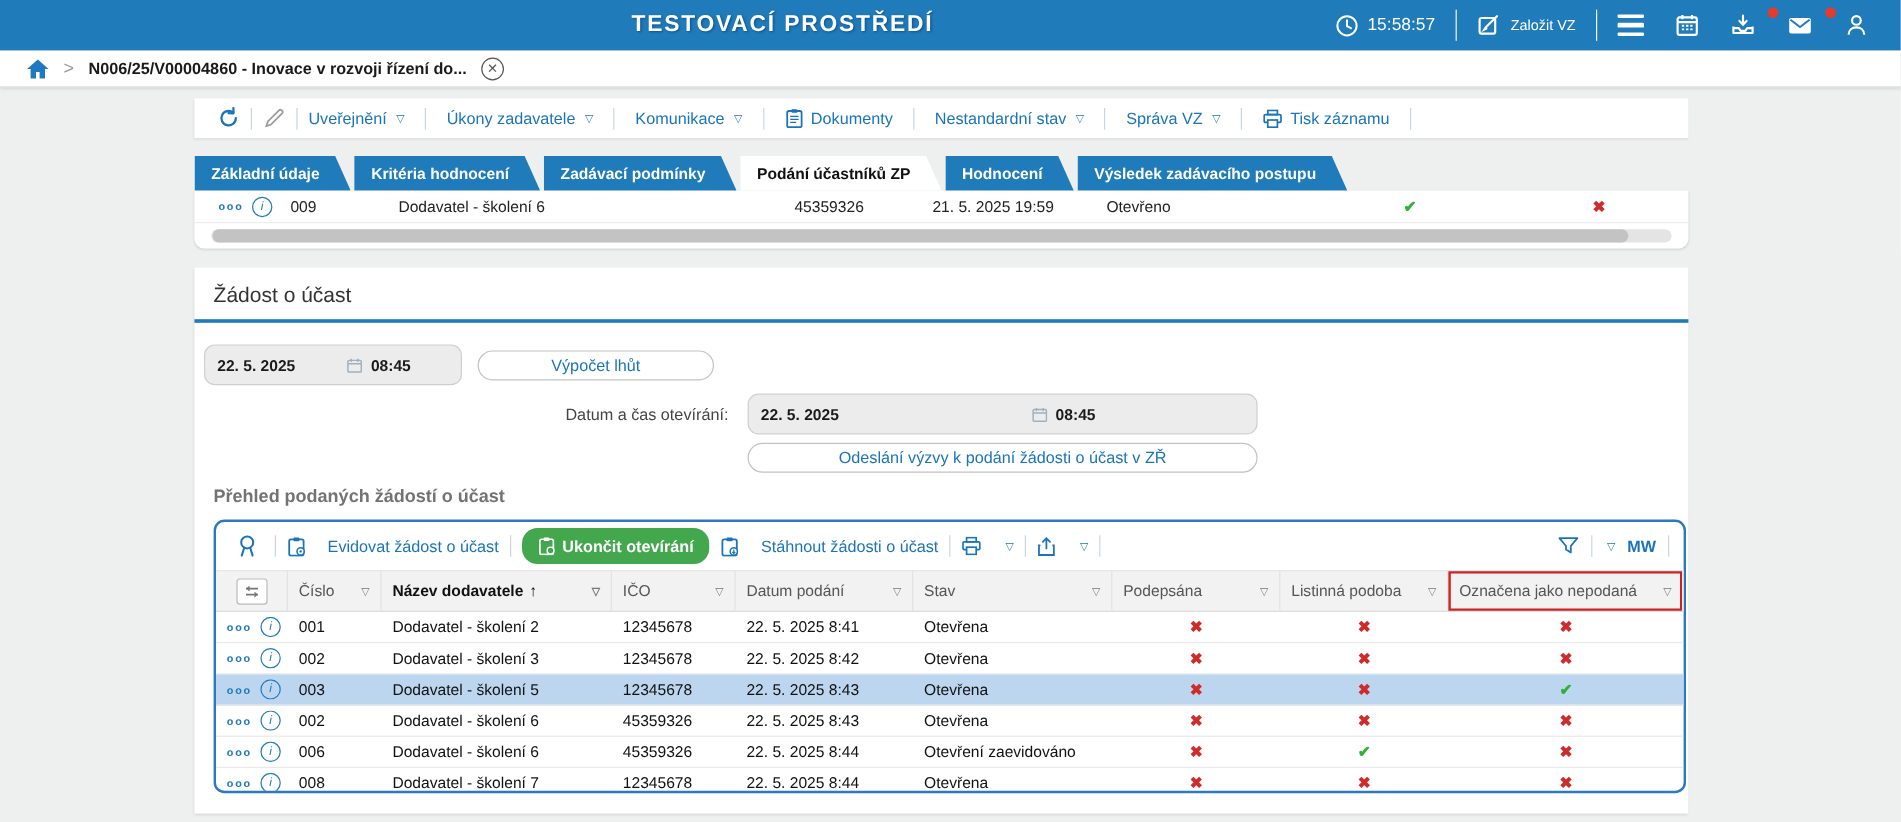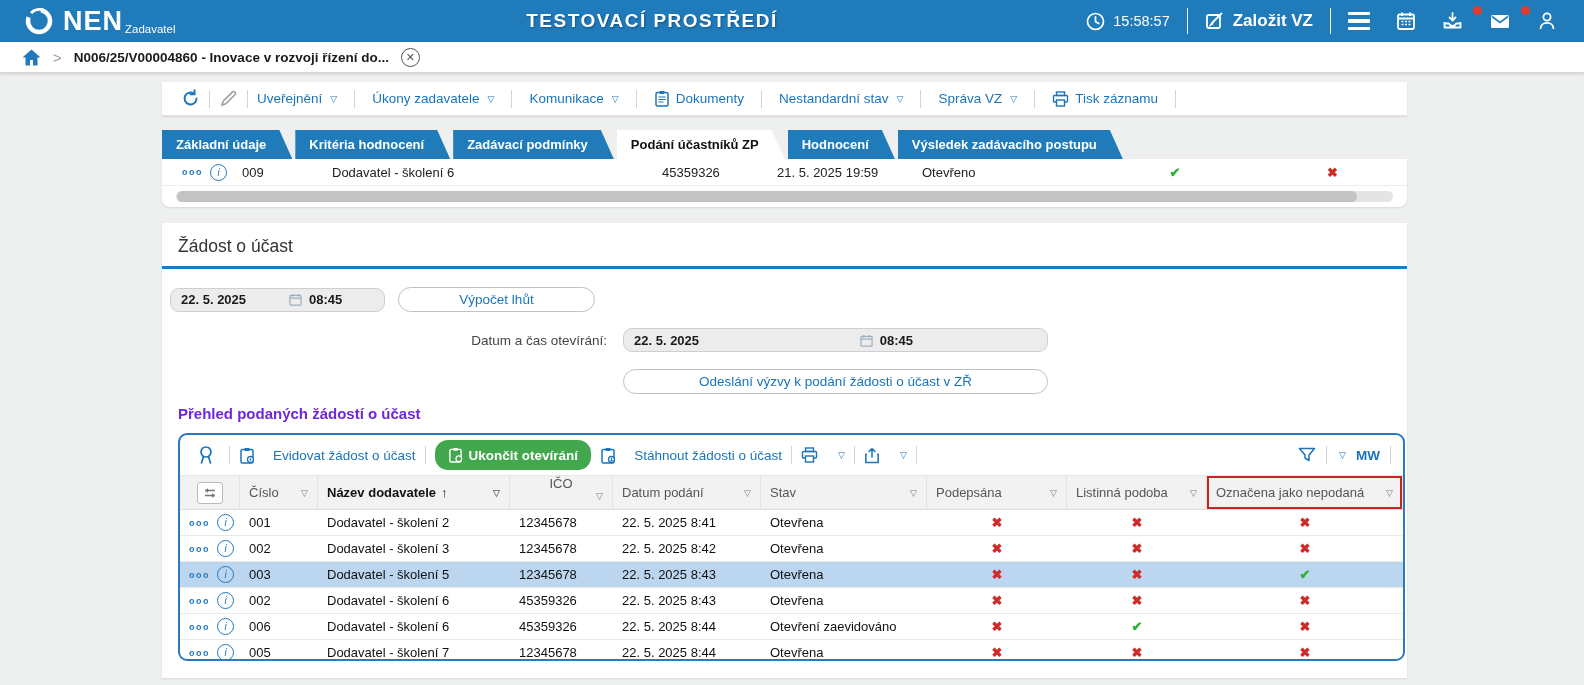--- a/index.html
+++ b/index.html
@@ -11,21 +11,21 @@
   .topbar{position:absolute;top:0;left:0;right:0;height:42px;background:#1f7bb9;color:#fff;
           display:flex;align-items:center;z-index:5;}
   .logo-wrap{display:flex;align-items:flex-start;margin-left:24px;cursor:pointer;}
   .logo-text{font-size:27px;font-weight:bold;letter-spacing:1px;line-height:30px;margin-left:9px;}
   .logo-sub{font-size:11.5px;margin-top:17px;margin-left:2px;}
   .env-title{position:absolute;left:652px;transform:translateX(-50%);font-size:19px;font-weight:bold;
              letter-spacing:1.5px;text-shadow:1px 1px 2px rgba(0,0,60,.35);}
   .tb-right{margin-left:auto;display:flex;align-items:center;gap:0;margin-right:14px;}
   .tb-item{display:flex;align-items:center;gap:8px;padding:0 13px;cursor:pointer;}
   .tb-time{font-size:14.5px;}
-  .tb-bold{font-size:17px;font-weight:bold;}
+  .tb-bold{font-size:12px;font-weight:normal;}
   .tb-div{width:1px;height:26px;background:rgba(255,255,255,.95);margin:0 4px;}
   .badge-holder{position:relative;}
   .red-dot{position:absolute;top:-5px;right:-6px;width:9px;height:9px;border-radius:50%;background:#e23b30;}
   .burger{display:flex;flex-direction:column;gap:4px;cursor:pointer;}
   .burger i{display:block;width:22px;height:3.2px;background:#fff;border-radius:1px;}
   
   .crumbbar{position:absolute;top:42px;left:0;right:0;height:30px;background:#fff;
             border-bottom:1px solid #d6d6d6;box-shadow:0 1px 3px rgba(0,0,0,.15);
             display:flex;align-items:center;gap:12px;padding-left:22px;z-index:4;}
   .crumb-sep{color:#999;font-size:15px;}
@@ -58,26 +58,26 @@
   .ow6{width:170px;text-align:center;}.ow7{width:145px;text-align:center;}
   .hscroll-track{position:absolute;left:14px;right:14px;bottom:5px;height:11px;background:#e4e4e4;border-radius:6px;}
   .hscroll-thumb{position:absolute;left:1px;top:0;height:11px;width:97%;background:#c3c3c3;border-radius:6px;cursor:pointer;}
   
   .section{top:223px;left:162px;width:1245px;height:455px;}
   .sec-title{padding:13px 16px 9px;font-size:17.5px;color:#333;}
   .sec-rule{height:2.5px;background:#1f7bb9;}
   .frow{position:absolute;left:0;right:0;display:flex;align-items:center;}
   .flabel{width:445px;text-align:right;padding-right:8px;color:#444;font-size:13.5px;}
   .dtinput{background:#ececec;border:1px solid #cfcfcf;border-radius:9px;height:24px;display:flex;
-           align-items:center;padding:6px 10px;box-sizing:border-box;cursor:text;}
+           align-items:center;padding:16px 10px;box-sizing:border-box;cursor:text;}
   .dtinput .date{font-weight:bold;color:#1a1a1a;width:56%;}
   .dtinput .time{font-weight:bold;color:#1a1a1a;margin-left:7px;}
   .pill{border:1px solid #c2c2c2;border-radius:13px;background:#fff;color:#1b74ba;height:25px;
         display:flex;align-items:center;justify-content:center;font-size:13.5px;cursor:pointer;box-sizing:border-box;}
-  .req-title{position:absolute;top:182px;left:16px;font-size:15px;font-weight:bold;color:#6d28d9;}
+  .req-title{position:absolute;top:182px;left:16px;font-size:15px;font-weight:bold;color:#737373;}
   
   .grid-wrap{position:absolute;top:210px;left:16px;width:1223px;height:224px;border:2px solid #2b7abf;
              border-radius:9px;background:#fff;overflow:hidden;}
   .grid-toolbar{height:40px;display:flex;align-items:center;padding:0 12px;gap:9px;}
   .gt-link{display:flex;align-items:center;gap:18px;color:#1b74ba;font-size:13.5px;cursor:pointer;white-space:nowrap;}
   .gt-green{display:flex;align-items:center;gap:6px;background:#43a74d;color:#fff;font-size:13.5px;
             font-weight:bold;border-radius:13px;height:30px;padding:0 13px;cursor:pointer;white-space:nowrap;}
   .gt-right{margin-left:auto;display:flex;align-items:center;gap:10px;}
   .mw{color:#1b74ba;font-weight:bold;font-size:13.5px;cursor:pointer;}
   .ghead{display:flex;background:#f2f2f2;border-bottom:1px solid #dcdcdc;border-top:1px solid #e6e6e6;height:33px;font-size:13px;color:#555;}
@@ -85,43 +85,32 @@
   .hcell .hcaret{margin-left:auto;font-size:9px;color:#777;padding-left:4px;}
   .hcell.sorted{color:#111;font-weight:bold;}
   .hcell.flagged{box-shadow:inset 0 0 0 2px #cc2222;}
   .sort-arrow{font-weight:bold;color:#111;margin-left:5px;font-size:13px;}
   .colbtn{width:24px;height:20px;border:1px solid #bbb;border-radius:3px;display:flex;align-items:center;
           justify-content:center;background:#fff;color:#666;cursor:pointer;}
   .trow{display:flex;align-items:center;height:25px;border-bottom:1px solid #e9e9e9;font-size:13px;color:#111;cursor:pointer;}
   .trow.hl{background:#bcd6f0;}
   .tcell{padding:0 9px;box-sizing:border-box;white-space:nowrap;overflow:hidden;}
   .cw0{width:60px;display:flex;gap:7px;align-items:center;}
-  .cw1{width:78px;}.cw2{width:192px;}.cw3{width:103px;flex-direction:column;}.cw4{width:148px;}.cw5{width:166px;}
+  .cw1{width:78px;}.cw2{width:192px;}.cw3{width:103px;}.cw4{width:148px;}.cw5{width:166px;}
   .cw6{width:140px;text-align:center;}.cw7{width:140px;text-align:center;}.cw8{flex:1;text-align:center;}
   .mark-ok{color:#2eb135;font-weight:bold;font-size:13px;}
   .mark-no{color:#d02b2b;font-weight:bold;font-size:13px;}
   .dots{color:#2078be;font-weight:bold;font-size:9px;letter-spacing:1.5px;cursor:pointer;}
   .info{width:15px;height:15px;border:1.4px solid #2078be;border-radius:50%;color:#2078be;font-size:10px;
         font-style:italic;display:flex;align-items:center;justify-content:center;cursor:pointer;flex:none;}
 </style>
 </head>
 <body>
 
 <div class="topbar">
-  <div class="logo-wrap">
-    <span class="ic">
-      <svg width="30" height="30" viewBox="0 0 30 30">
-        <circle cx="15" cy="15" r="11" fill="none" stroke="#fff" stroke-width="4.5"></circle>
-        <path d="M4 11 A12 12 0 0 1 17 4" fill="none" stroke="#1f7bb9" stroke-width="6"></path>
-        <path d="M7 7 A11.5 11.5 0 0 1 20 4.5" fill="none" stroke="#fff" stroke-width="3"></path>
-      </svg>
-    </span>
-    <span class="logo-text">NEN</span>
-    <span class="logo-sub">Zadavatel</span>
-  </div>
   <div class="env-title">TESTOVACÍ PROSTŘEDÍ</div>
   <div class="tb-right">
     <div class="tb-item">
       <span class="ic">
         <svg width="19" height="19" viewBox="0 0 19 19">
             <circle cx="9.5" cy="9.5" r="8" fill="none" stroke="#fff" stroke-width="1.7"></circle>
             <path d="M9.5 4.8 V9.7 L12.8 11.5" fill="none" stroke="#fff" stroke-width="1.7" stroke-linecap="round"></path>
           </svg>
       </span>
       <span class="tb-time">15:58:57</span>
@@ -515,21 +504,21 @@
           <span class="tcell cw5">Otevření zaevidováno</span>
           <span class="tcell cw6"><span class="mark-no">✖</span></span>
           <span class="tcell cw7"><span class="mark-ok">✔</span></span>
           <span class="tcell cw8"><span class="mark-no">✖</span></span>
         </div>
         <div class="trow">
           <span class="tcell cw0">
             <span class="dots">ooo</span>
             <span class="info">i</span>
           </span>
-          <span class="tcell cw1">005</span>
+          <span class="tcell cw1">008</span>
           <span class="tcell cw2">Dodavatel - školení 7</span>
           <span class="tcell cw3">12345678</span>
           <span class="tcell cw4">22. 5. 2025 8:44</span>
           <span class="tcell cw5">Otevřena</span>
           <span class="tcell cw6"><span class="mark-no">✖</span></span>
           <span class="tcell cw7"><span class="mark-no">✖</span></span>
           <span class="tcell cw8"><span class="mark-no">✖</span></span>
         </div>
       </div>
   </div>

